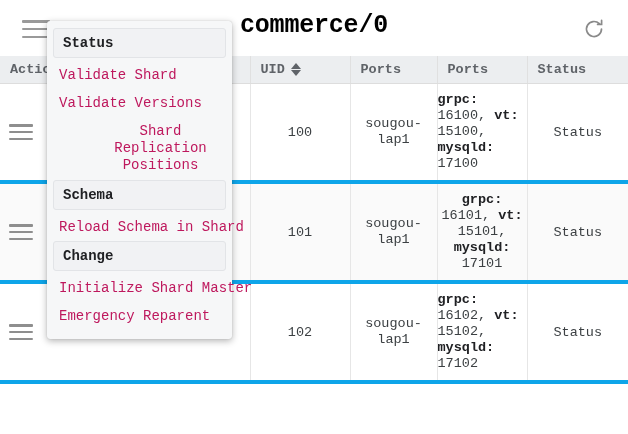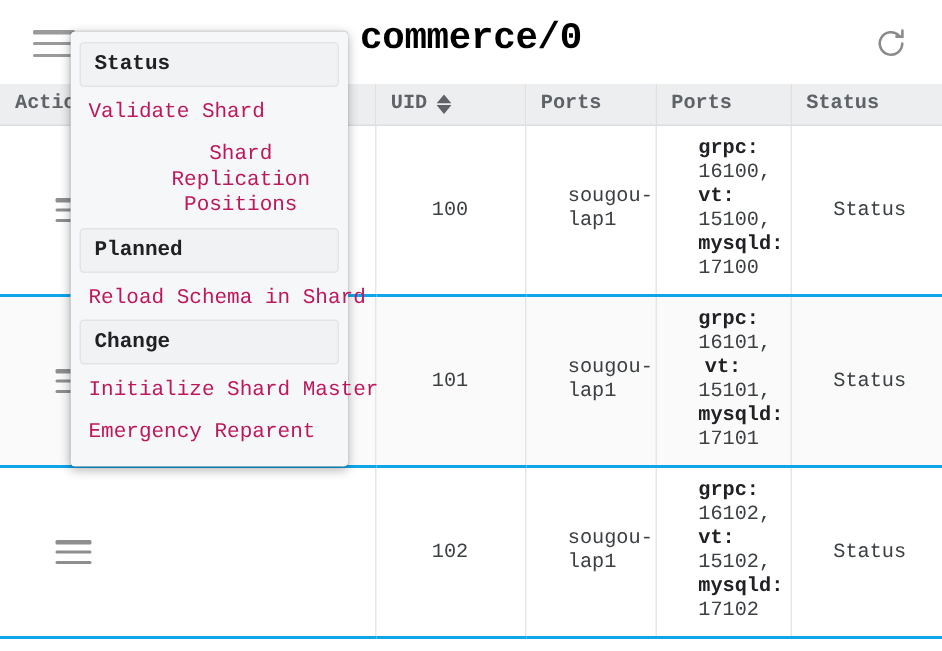--- a/index.html
+++ b/index.html
@@ -81,23 +81,23 @@
     height: 27px;
     border-right: 1px solid #e0e0e0;
     border-bottom: 1px solid #dddddd;
     white-space: nowrap;
     overflow: hidden;
   }
   table.grid th:last-child { border-right: none; }
   table.grid td {
     font-size: 13.5px;
     color: #3c4043;
-    padding: 8px 28px;
+    padding: 8px 0;
     border-right: 1px solid #e6e6e6;
-    border-bottom: 2px solid #0ea5e9;
+    border-bottom: 4px solid #0ea5e9;
     vertical-align: middle;
     overflow: hidden;
   }
   table.grid td:last-child { border-right: none; }
   tr.row-even td { background: #ffffff; }
   tr.row-odd  td { background: #fafafa; text-align: center; }
 
   .col-action { width: 250px; }
   .col-uid    { width: 100px; }
   .col-host   { width: 87px;  }
@@ -272,21 +272,22 @@
             <td class="ports-cell"><b>grpc:</b><span> 16102, </span><b>vt:</b><span> 15102, </span><b>mysqld:</b><span> 17102</span></td>
             <td class="status-cell">Status</td>
           </tr>
         </tbody>
     </table>
   </div>
 
   <div class="menu-panel" id="menu-panel">
       <div class="menu-section">Status</div>
       <div class="menu-item">Validate Shard</div>
+      <div class="menu-item">Validate Versions</div>
       <div class="menu-item indented">Shard Replication Positions</div>
-      <div class="menu-section">Planned</div>
+      <div class="menu-section">Schema</div>
       <div class="menu-item">Reload Schema in Shard</div>
       <div class="menu-section">Change</div>
       <div class="menu-item">Initialize Shard Master</div>
       <div class="menu-item">Emergency Reparent</div>
     </div>
 
 </div>
 
 </body></html>

